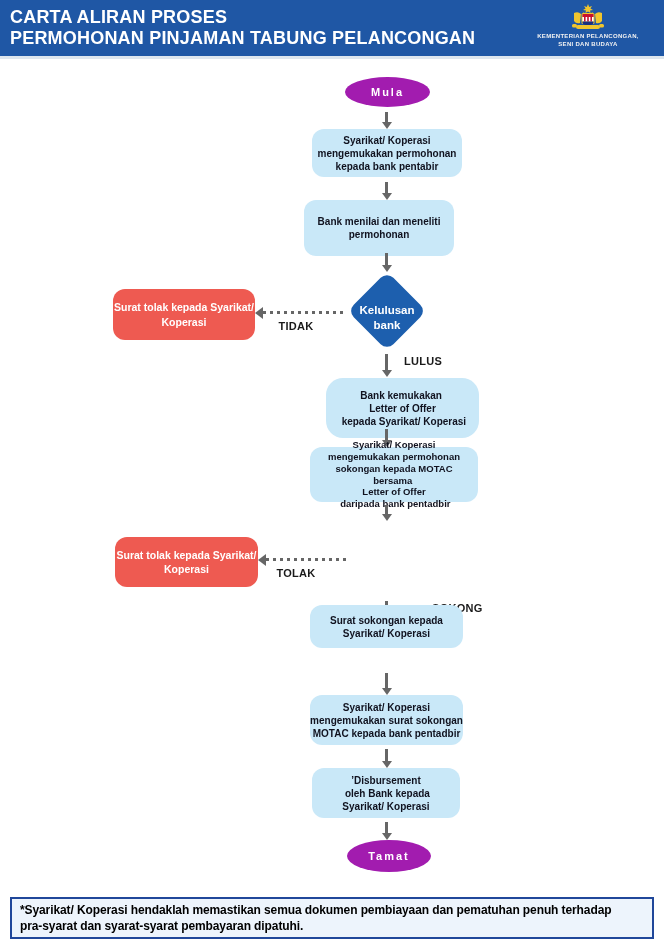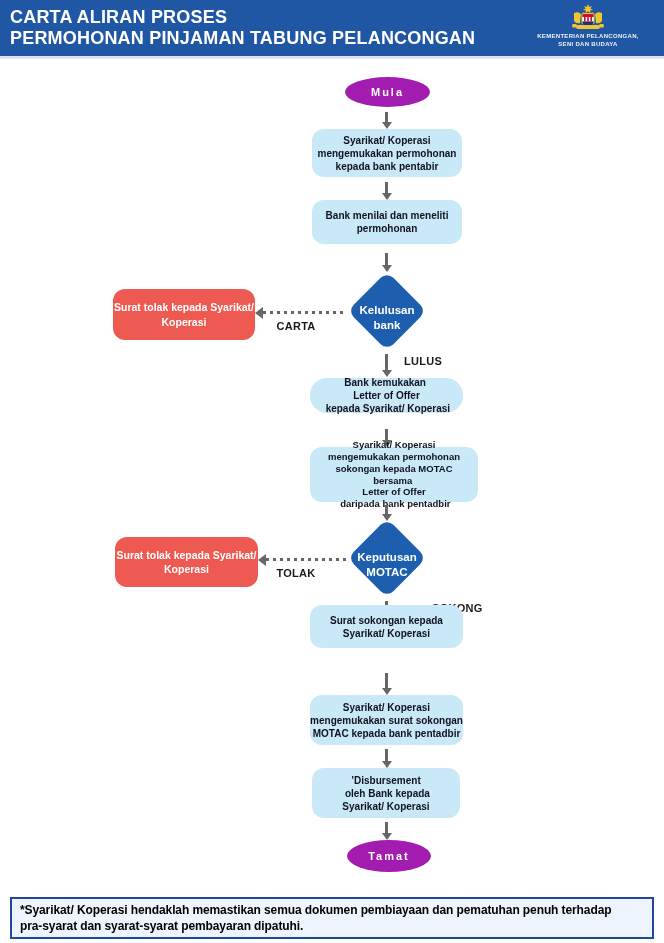--- a/index.html
+++ b/index.html
@@ -123,69 +123,62 @@
   <div class="varrow" style="left:385px;top:112px;height:10px;"></div>
 
   <div class="node pbox" style="left:312px;top:129px;width:150px;height:48px;">
     <span class="ln">Syarikat/ Koperasi</span>
     <span class="ln">mengemukakan permohonan</span>
     <span class="ln">kepada bank pentabir</span>
   </div>
 
   <div class="varrow" style="left:385px;top:182px;height:11px;"></div>
 
-  <div class="node pbox" style="left:312px;top:200px;width:150px;height:44px;">
+  <div class="node pbox" style="left:304px;top:200px;width:150px;height:56px;">
     <span class="ln">Bank menilai dan meneliti</span>
     <span class="ln">permohonan</span>
   </div>
 
   <div class="varrow" style="left:385px;top:253px;height:12px;"></div>
 
   <div class="node diamond" style="left:348px;top:272px;width:78px;height:78px;">
     <div class="shape"></div>
     <div class="label">
       <span>Kelulusan</span>
       <span>bank</span>
     </div>
   </div>
 
   <div class="node rbox" style="left:113px;top:289px;width:142px;height:51px;">
     <span class="ln">Surat tolak kepada Syarikat/</span>
     <span class="ln">Koperasi</span>
   </div>
 
   <div class="dotted" style="left:263px;top:311px;width:84px;"></div>
-  <div class="branch-label" style="left:268px;top:320px;width:56px;">CARTA</div>
+  <div class="branch-label" style="left:268px;top:320px;width:56px;">TIDAK</div>
 
   <div class="varrow" style="left:385px;top:354px;height:16px;"></div>
   <div class="branch-label" style="left:404px;top:355px;width:48px;text-align:left;">LULUS</div>
 
-  <div class="node pbox inline" style="left:310px;top:378px;width:153px;height:35px;border-radius:17px;">
+  <div class="node pbox inline" style="left:326px;top:378px;width:153px;height:60px;border-radius:17px;">
     <span>Bank kemukakan </span>
       <span class="it">Letter of Offer</span>
       <span> kepada Syarikat/ Koperasi</span>
   </div>
 
   <div class="varrow" style="left:385px;top:429px;height:11px;"></div>
 
   <div class="node pbox inline" style="left:310px;top:447px;width:168px;height:55px;font-size:9.5px;line-height:1.25;">
     <span>Syarikat/ Koperasi mengemukakan permohonan sokongan kepada MOTAC bersama </span>
       <span class="it">Letter of Offer</span>
       <span> daripada bank pentadbir</span>
   </div>
 
   <div class="varrow" style="left:385px;top:505px;height:9px;"></div>
 
-  <div class="node diamond" style="left:348px;top:519px;width:78px;height:78px;">
-    <div class="shape"></div>
-    <div class="label">
-      <span>Keputusan</span>
-      <span>MOTAC</span>
-    </div>
-  </div>
 
   <div class="node rbox" style="left:115px;top:537px;width:143px;height:50px;">
     <span class="ln">Surat tolak kepada Syarikat/</span>
     <span class="ln">Koperasi</span>
   </div>
 
   <div class="dotted" style="left:266px;top:558px;width:81px;"></div>
   <div class="branch-label" style="left:268px;top:567px;width:56px;">TOLAK</div>
 
   <div class="varrow" style="left:385px;top:601px;height:16px;"></div>

